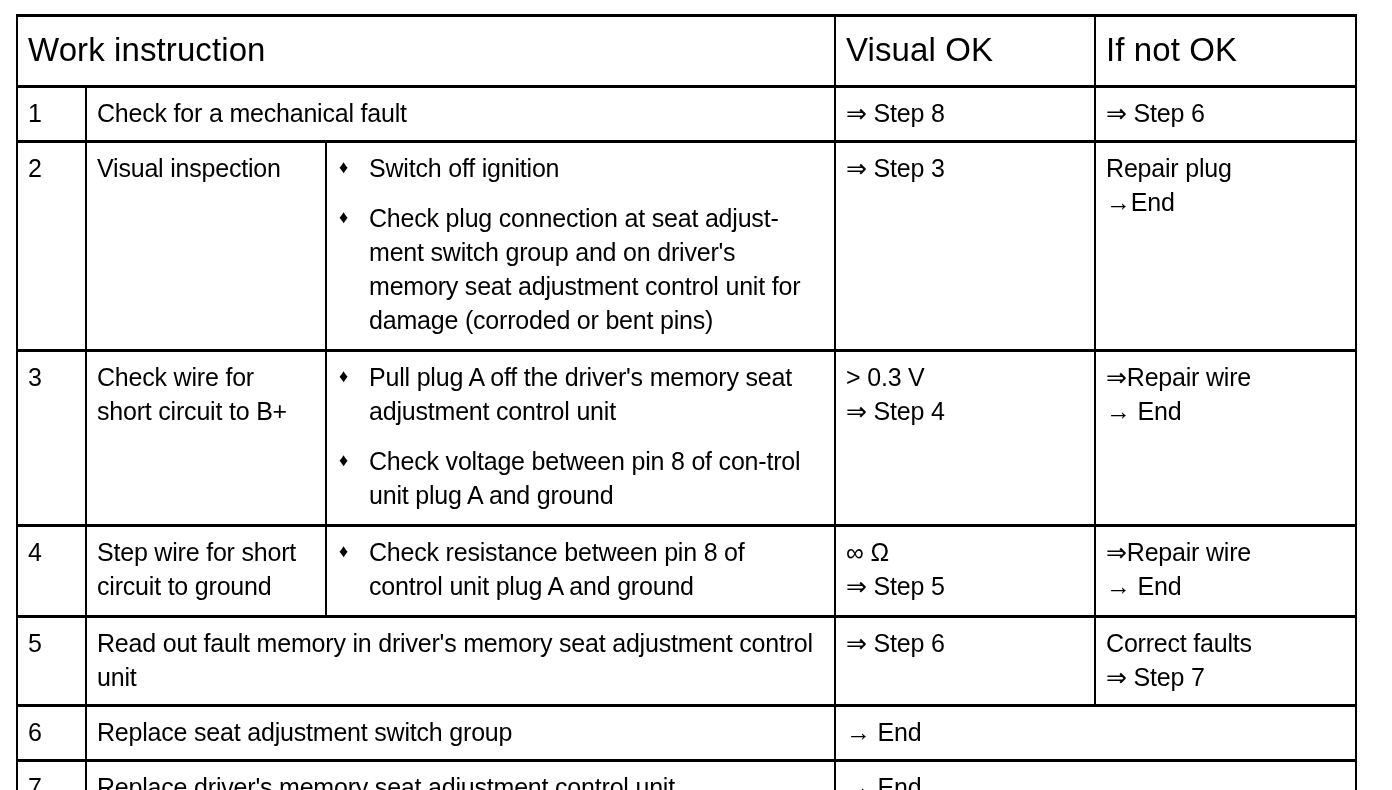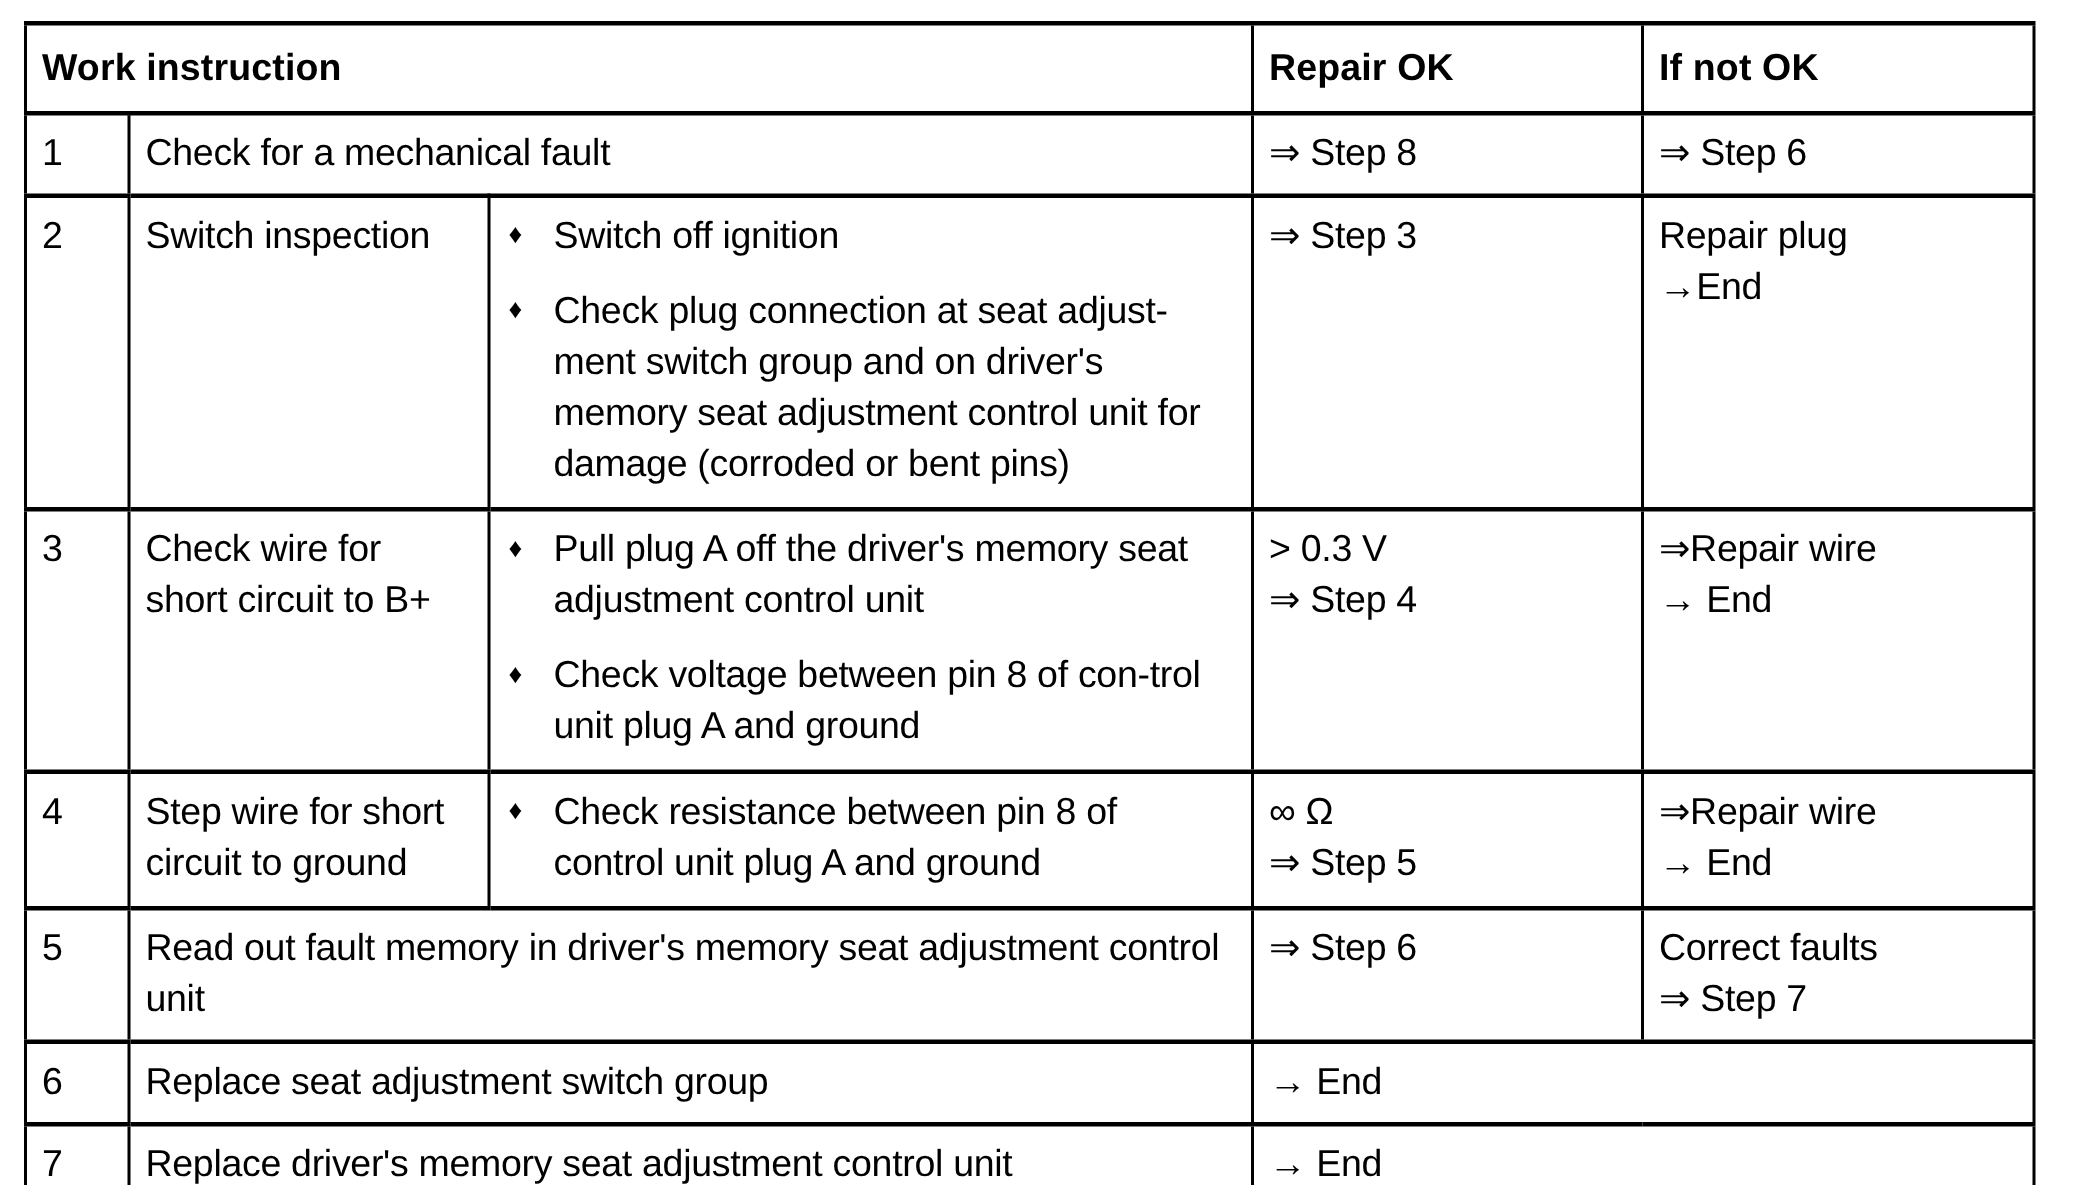--- a/index.html
+++ b/index.html
@@ -43,22 +43,22 @@
     vertical-align: top;
     padding: 8px 10px 10px 10px;
     font-size: 25px;
     line-height: 1.36;
     font-weight: normal;
     text-align: left;
     letter-spacing: -0.2px;
   }
 
   table.wi tr.head th {
-    font-weight: bold;
-    font-size: 25px;
+    font-weight: normal;
+    font-size: 33px;
     padding-top: 11px;
     padding-bottom: 12px;
     letter-spacing: 0.1px;
     margin-left: 10px;
   }
 
   td.step, th.step {
     padding-left: 11px;
     padding-right: 4px;
   }
@@ -97,34 +97,34 @@
     <colgroup>
       <col class="c-step">
       <col class="c-task">
       <col class="c-detail">
       <col class="c-ok">
       <col class="c-notok">
     </colgroup>
     <thead>
       <tr class="head">
         <th class="step" colspan="3">Work instruction</th>
-        <th>Repair OK</th>
+        <th>Visual OK</th>
         <th>If not OK</th>
       </tr>
     </thead>
     <tbody id="tbody">
         <tr>
           <td class="step">1</td>
           <td colspan="2">Check for a mechanical fault</td>
           <td class="ok">⇒ Step 8</td>
           <td class="notok">⇒ Step 6</td>
         </tr>
         <tr>
           <td class="step">2</td>
-          <td>Switch inspection</td>
+          <td>Visual inspection</td>
           <td>
             <ul class="bullets">
               <li>
                 <span class="bullet-glyph">♦</span>
                 <span class="cell-text">Switch off ignition</span>
               </li>
               <li>
                 <span class="bullet-glyph">♦</span>
                 <span class="cell-text">Check plug connection at seat adjust-ment switch group and on driver's memory seat adjustment control unit for damage (corroded or bent pins)</span>
               </li>

